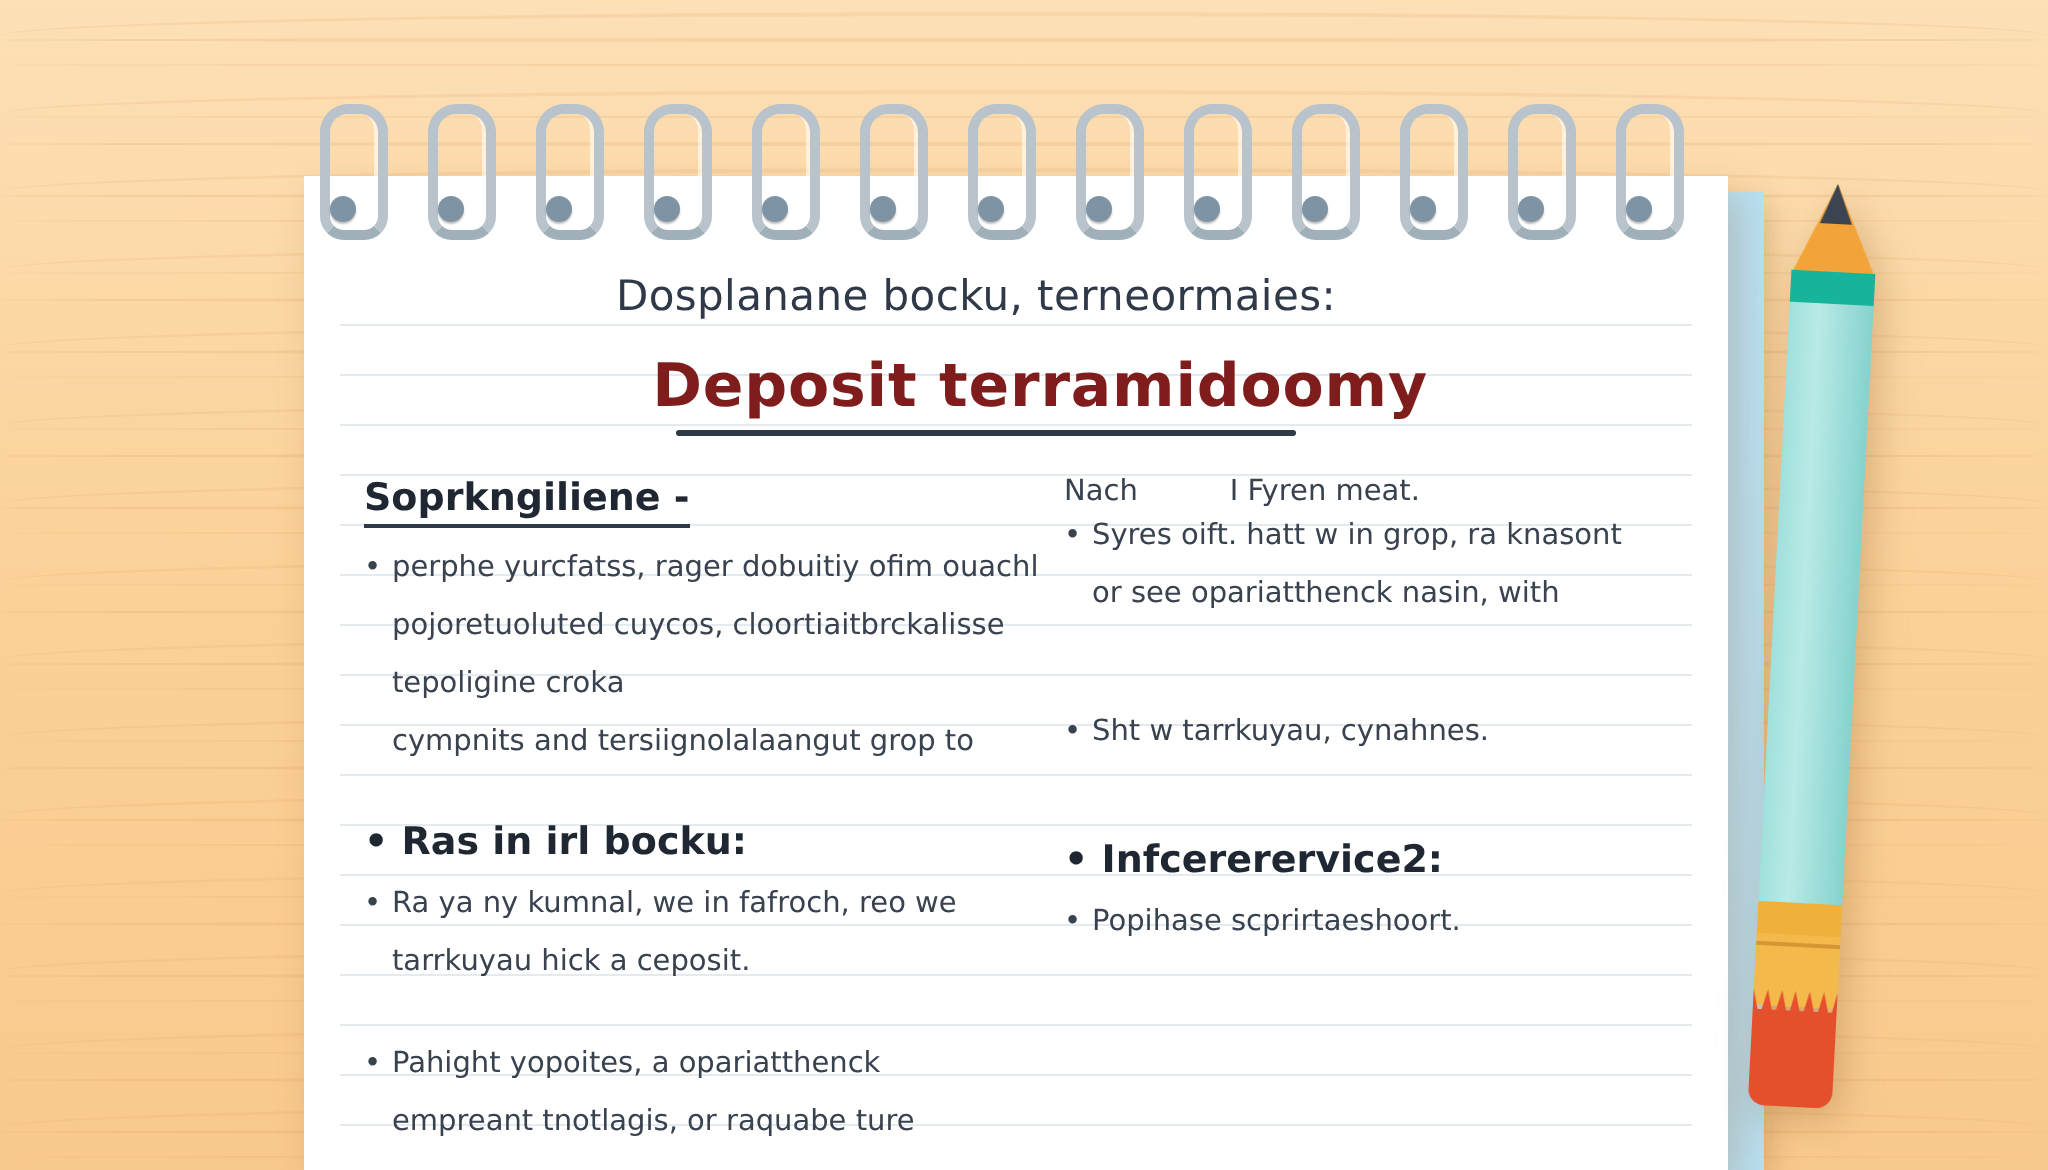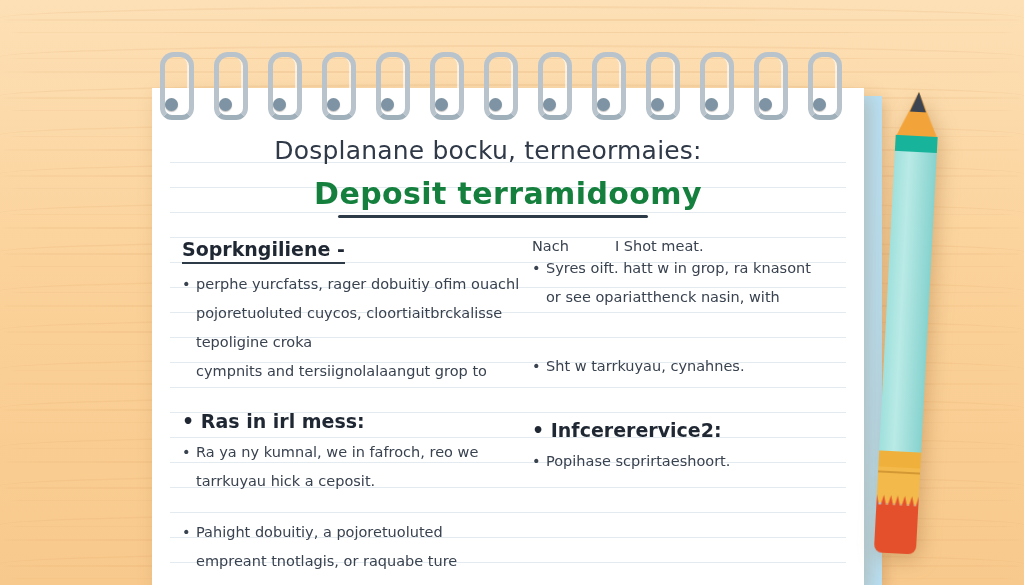--- a/index.html
+++ b/index.html
@@ -127,33 +127,33 @@
     height: 497px;
     color: #2c3440;
     font-family: "DejaVu Sans", sans-serif;
   }
   .kicker {
     position: absolute;
     left: 0;
     top: 48px;
     width: 672px;
     text-align: center;
-    font-size: 25px;
+    font-size: 21px;
     color: #2f3947;
     letter-spacing: .2px;
   }
   .title {
     position: absolute;
-    left: 0;
+    left: 12px;
     top: 88px;
     width: 712px;
     text-align: center;
     font-size: 30px;
     font-weight: bold;
-    color: #15803d;
+    color: #7f1d1d;
     letter-spacing: .4px;
   }
   .title-underline {
     position: absolute;
     left: 186px;
     top: 127px;
     width: 310px;
     height: 3px;
     background: #2d3a47;
     border-radius: 2px;
@@ -364,40 +364,40 @@
         <div class="blk">
           <div class="heading underlined">Soprkngiliene -</div>
           <p class="bul">perphe yurcfatss, rager dobuitiy ofim ouachl</p>
           <p class="bul nomark">pojoretuoluted cuycos, cloortiaitbrckalisse</p>
           <p class="bul nomark">tepoligine croka</p>
           <p class="bul nomark">cympnits and tersiignolalaangut grop to</p>
         </div>
 
         <div class="blk">
           <div class="heading">
-            <span>• </span><span>Ras in irl mess:</span>
+            <span>• </span><span>Ras in irl bocku:</span>
           </div>
           <p class="bul">Ra ya ny kumnal, we in fafroch, reo we</p>
           <p class="bul nomark">tarrkuyau hick a ceposit.</p>
         </div>
 
         <div class="blk">
-          <p class="bul">Pahight dobuitiy, a pojoretuoluted</p>
+          <p class="bul">Pahight yopoites, a opariatthenck</p>
           <p class="bul nomark">empreant tnotlagis, or raquabe ture</p>
           
         </div>
 
       </div>
 
       <div class="col col-right">
 
         <div class="blk">
           <div class="right-top-row">
             <span>Nach</span>
-            <span>I Shot meat.</span>
+            <span>I Fyren meat.</span>
           </div>
           <p class="bul">Syres oift. hatt w in grop, ra knasont</p>
           <p class="bul nomark">or see opariatthenck nasin, with</p>
         </div>
 
         <div class="blk" style="margin-top:44px;">
           <p class="bul">Sht w tarrkuyau, cynahnes.</p>
         </div>
 
         <div class="blk" style="margin-top:40px;">

